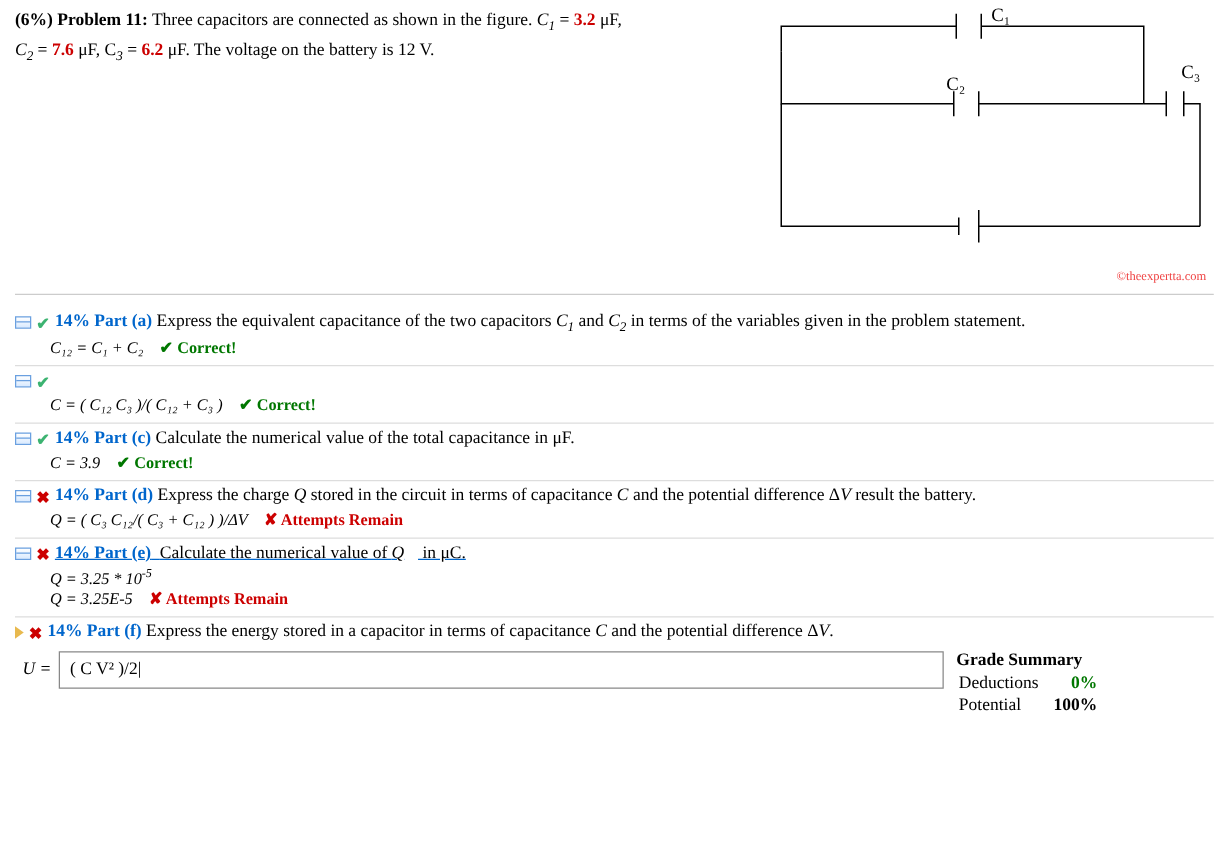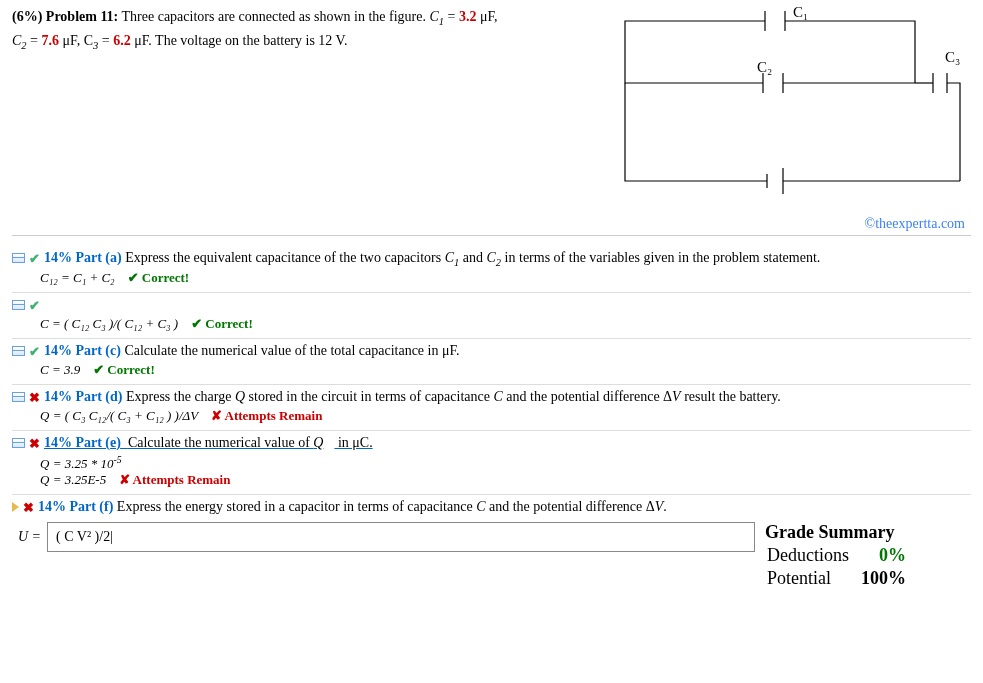--- a/index.html
+++ b/index.html
@@ -28,23 +28,23 @@
     right: 6px;
     top: 0;
     width: 430px;
     height: 200px;
   }
   .circuit-svg { width: 100%; height: 100%; }
   .watermark {
     position: absolute;
     right: 6px;
     top: 210px;
-    color: #3b82f6;
+    color: #ef4444;
     font-family: inherit;
-    font-size: 14px;
+    font-size: 10px;
   }
   .parts { padding-top: 4px; }
   .part {
     border-bottom: 1px solid #ddd;
     padding: 4px 0 6px 0;
   }
   .part-line {
     display: flex;
     align-items: flex-start;
     gap: 4px;
@@ -112,21 +112,21 @@
   .formula-input {
     border: 1px solid #888;
     padding: 6px 8px;
     font-family: inherit;
     font-size: 14px;
     width: 708px;
     height: 30px;
     font-style: normal;
   }
   .grade-summary {
-    font-size: 18px;
+    font-size: 14px;
   }
   .grade-summary td { padding: 0 10px 0 0; }
   .grade-green { color: #007700; font-weight: bold; }
 </style>
 </head>
 <body>
 
 <div class="container">
   <div class="problem-header" style="min-height:230px">
     <div class="problem-text">

